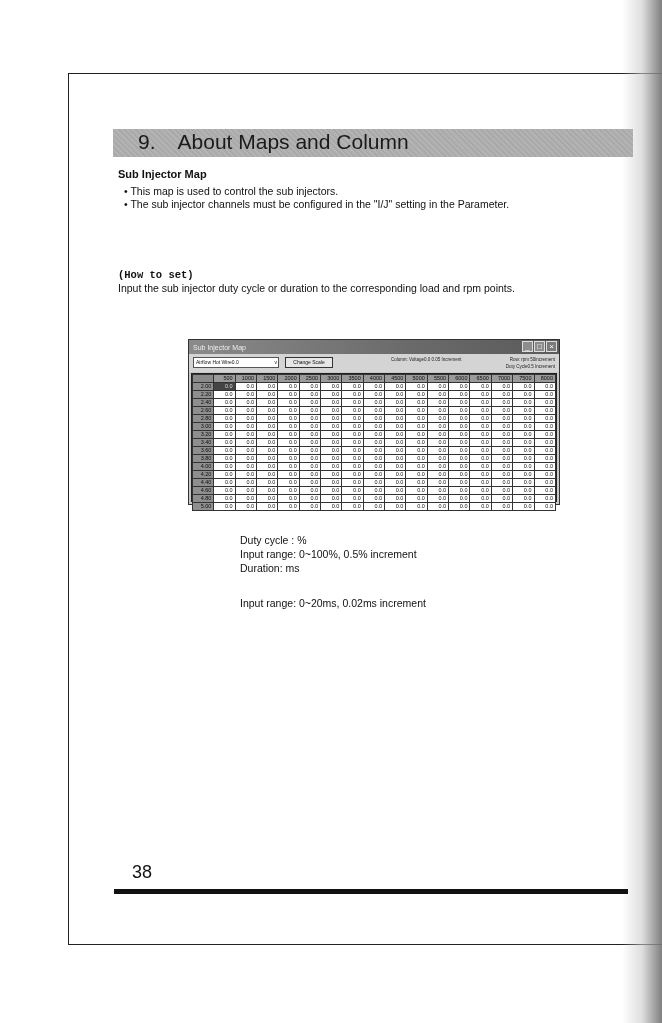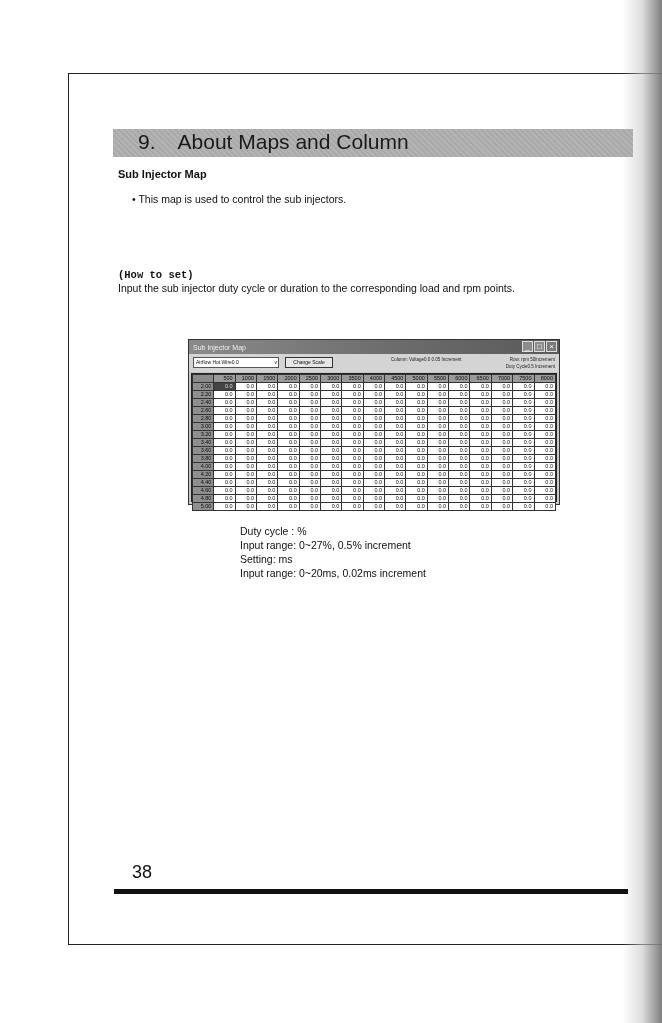--- a/index.html
+++ b/index.html
@@ -21,21 +21,21 @@
       position: absolute; left: 113px; top: 129px; width: 520px; height: 28px;
       background: repeating-linear-gradient(45deg, #a9a9a9 0px, #b8b8b8 2px, #a2a2a2 3px, #b4b4b4 4px);
     }
     .section-title {
       position: absolute; left: 138px; top: 130px;
       font-size: 21px; color: #1a1a1a; letter-spacing: 0px; white-space: nowrap;
     }
     .section-title .num { margin-right: 22px; }
     .content { position: absolute; left: 118px; font-size: 10.5px; line-height: 13px; }
     .subtitle { top: 168px; font-weight: bold; font-size: 11px; }
-    .bullets { top: 181px; list-style: none; margin: 12px; padding: 0; }
+    .bullets { top: 181px; list-style: none; margin: 4px; padding: 0; }
     .bullets li { margin: 0; padding-left: 2px; }
     .bullets li::before { content: "\2022  "; }
     .howto-title { top: 269px; font-weight: bold; font-family: Liberation Mono, monospace; }
     .howto-text { top: 282px; }
 
     
     .win {
       position: absolute; left: 188px; top: 339px; width: 372px; height: 166px;
       background: #c8c8c8; border: 1px solid #333; box-sizing: border-box;
     }
@@ -66,38 +66,39 @@
     table.grid { border-collapse: collapse; width: 100%; height: 100%; table-layout: fixed; }
     table.grid td, table.grid th {
       border: 1px solid #333; font-size: 5.5px; text-align: right; padding: 0 2px 0 0; height: 7px;
       line-height: 7px; background: #fff; font-weight: normal; overflow: hidden; white-space: nowrap;
     }
     table.grid th { background: #9a9a9a; color: #111; }
     table.grid th.corner { background: #8a8a8a; }
     table.grid th.rowhead { background: #8f8f8f; }
     table.grid td.sel { background: #444; color: #ddd; }
 
-    .units { position: absolute; left: 240px; font-size: 10.5px; line-height: 14px; }
+    .units { position: absolute; left: 240px; font-size: 10.5px; line-height: 14px; margin-top: 9px; }
     .page-num { position: absolute; left: 132px; top: 862px; font-size: 18px; }
     .page-rule { position: absolute; left: 114px; top: 889px; width: 514px; height: 5px; background: #111; }
   </style>
 </head>
 <body>
 
 <div class="frame"></div>
 <div class="scan-shadow"></div>
 
 <div class="section-band"></div>
 <div class="section-title">
   <span class="num">9.</span><span>About Maps and Column</span>
 </div>
 
 <div class="content subtitle">Sub Injector Map</div>
 <ul class="content bullets">
   <li>This map is used to control the sub injectors.</li>
+  <li>The sub injector channels must be configured in the "I/J" setting in the Parameter.</li>
 </ul>
 
 <div class="content howto-title">(How to set)</div>
 <div class="content howto-text">Input the sub injector duty cycle or duration to the corresponding load and rpm points.</div>
 
 <div class="win">
   <div class="titlebar">
     <span class="title">Sub Injector Map</span>
     <div class="win-ctrls">
       <div class="win-ctrl">_</div>
@@ -442,18 +443,18 @@
             <td>0.0</td>
             <td>0.0</td>
             <td>0.0</td>
           </tr>
         </tbody>
     </table>
   </div>
 </div>
 
 <div class="units" style="top:524px">Duty cycle : %</div>
-<div class="units indent" style="top:538px">Input range: 0~27%, 0.5% increment</div>
-<div class="units" style="top:552px">Setting: ms</div>
-<div class="units indent" style="top:566px">Input range: 0~20ms, 0.02ms increment</div>
+<div class="units indent" style="top:538px">Input range: 0~100%, 0.5% increment</div>
+<div class="units" style="top:552px">Duration: ms</div>
+<div class="units indent" style="top:587px">Input range: 0~20ms, 0.02ms increment</div>
 
 <div class="page-num">38</div>
 <div class="page-rule"></div>
 
 </body></html>

